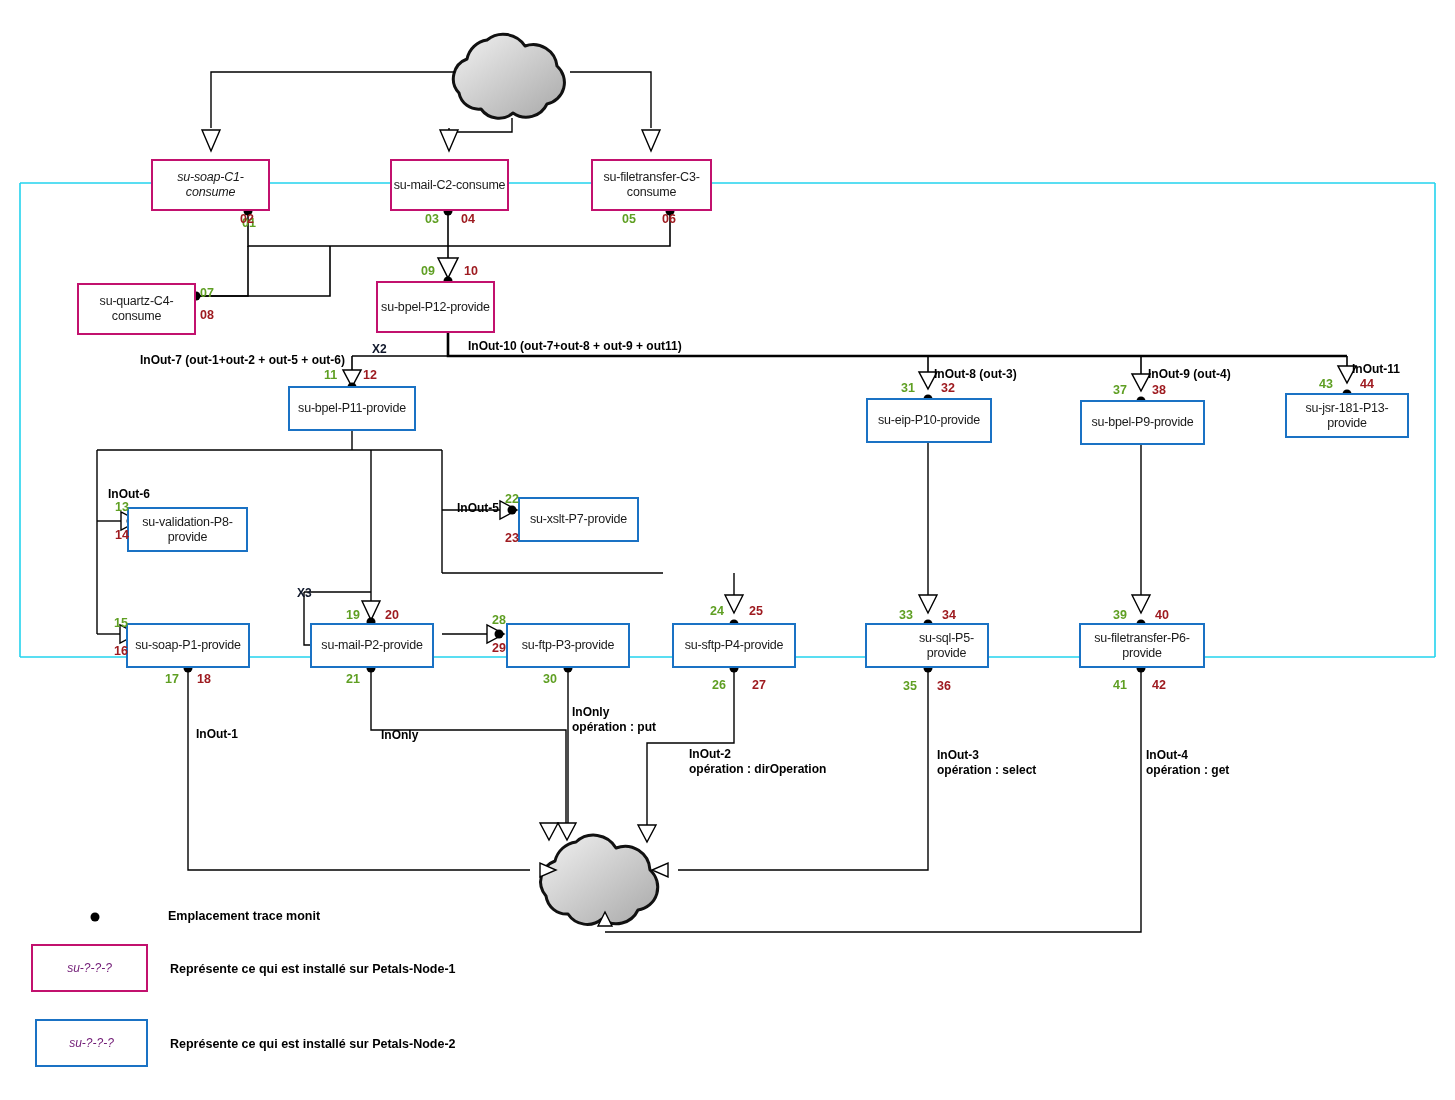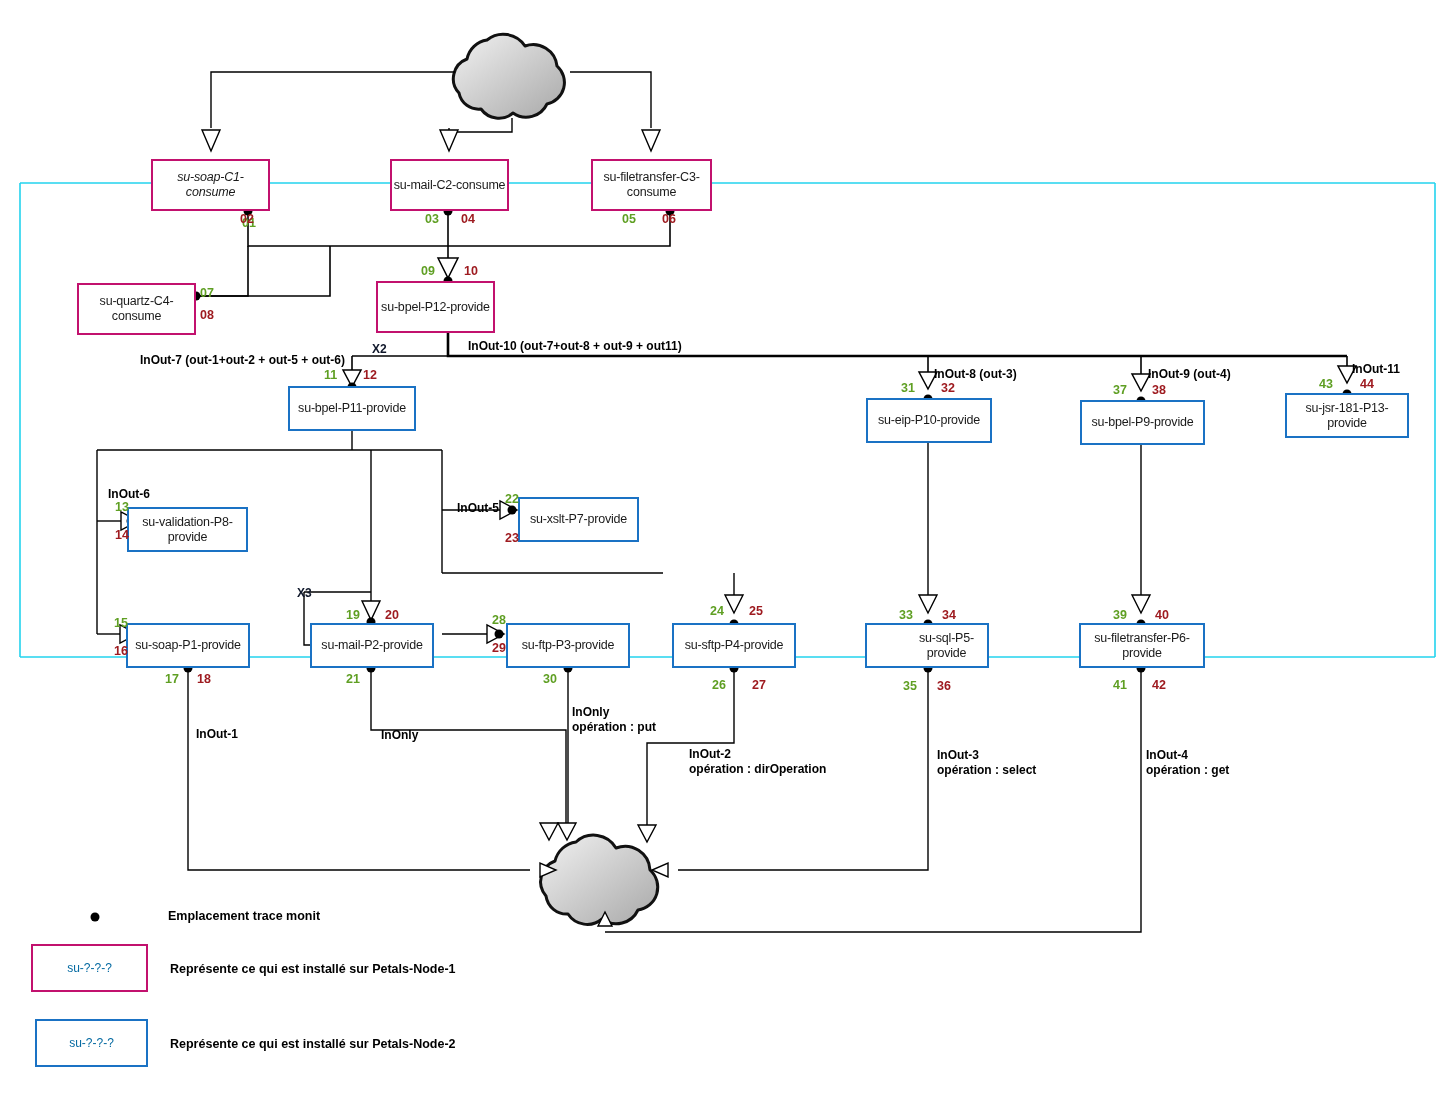--- a/index.html
+++ b/index.html
@@ -11,21 +11,21 @@
   .n1{border:2.5px solid #c2116e;}
   .n2{border:2.5px solid #1a72c4;}
   .lbl{position:absolute;z-index:6;white-space:nowrap;}
   .num{font-size:12.5px;font-weight:bold;}
   .ng{color:#5f9f23;}
   .nr{color:#9e1b20;}
   .nx{color:#0f172a;font-size:12px;font-weight:bold;text-align:center;}
   .flow{font-size:12px;font-weight:bold;color:#000000;line-height:1.25;}
   .legend-txt{font-size:12.5px;font-weight:bold;color:#000;}
   .legend-box{position:absolute;box-sizing:border-box;display:flex;align-items:center;justify-content:center;background:#fff;}
-  .legend-box span{font-size:12px;color:#0369a1;}
+  .legend-box span{font-size:12px;color:#701a75;font-style:italic;}
 </style>
 </head>
 <body>
 
 <div id="stage">
 
   <svg id="wires" viewBox="0 0 1455 1100">
     <defs>
       <linearGradient id="cloudgrad" x1="0" y1="0" x2="1" y2="1">
         <stop offset="0%" stop-color="#f2f2f2"></stop>

